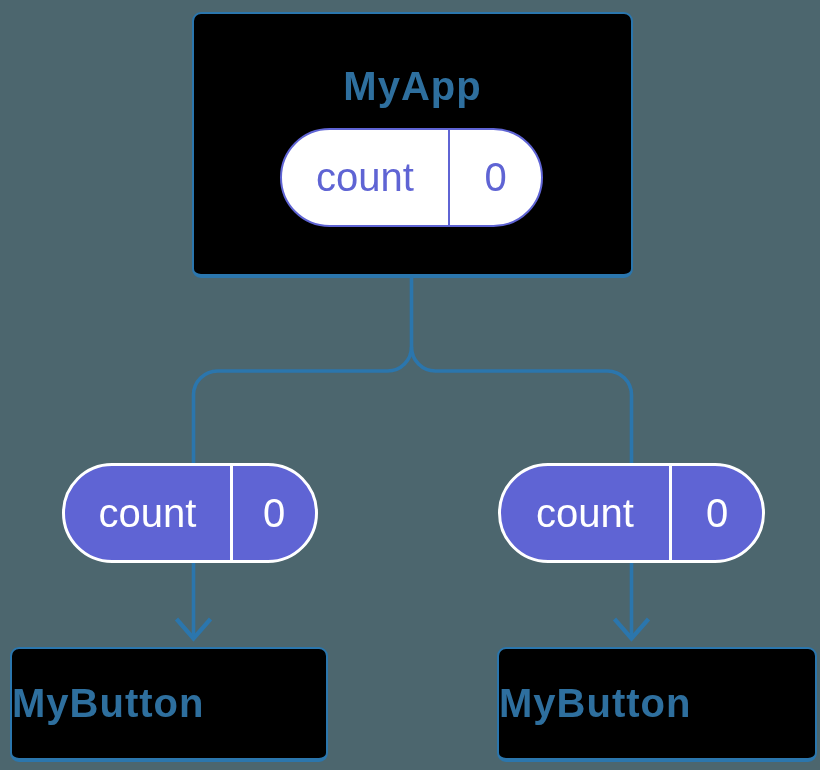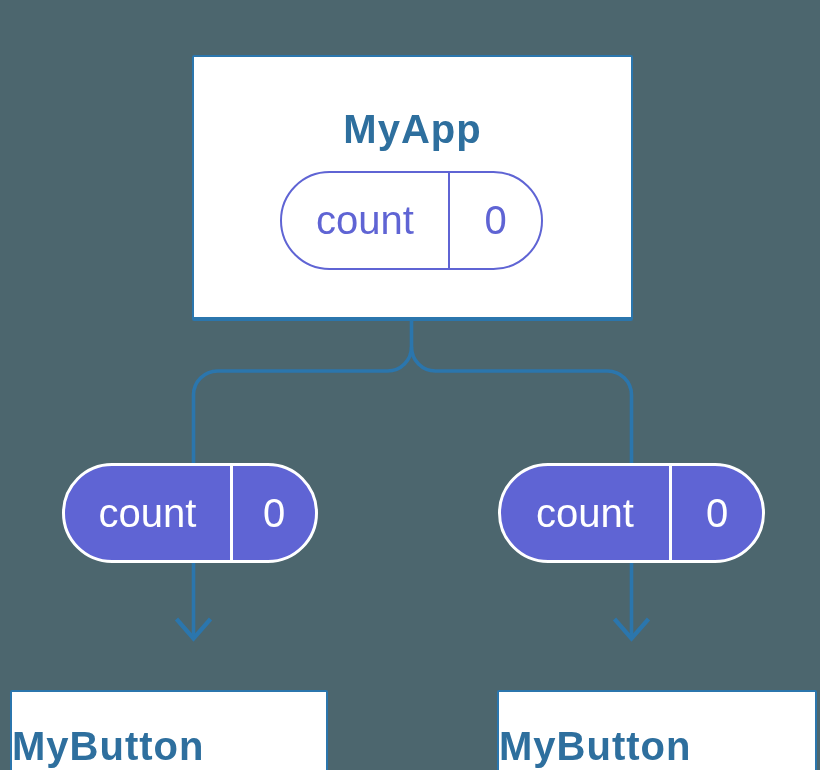--- a/index.html
+++ b/index.html
@@ -12,26 +12,25 @@
     overflow: hidden;
     font-family: "Liberation Sans", sans-serif;
   }
   .connectors {
     position: absolute;
     inset: 0;
     z-index: 0;
   }
   .node {
     position: absolute;
-    background: #ffffff;
+    background: #000000;
     border: 2px solid #2b76ad;
     border-bottom-width: 4px;
-    border-radius: 2px;
+    border-radius: 9px;
     z-index: 1;
-    margin-top: 43px;
   }
   .node-root {
     left: 192px; top: 12px;
     width: 441px; height: 266px;
   }
   .node-title {
     font-size: 40px;
     font-weight: 600;
     letter-spacing: 1px;
     color: #2e6f9e;

